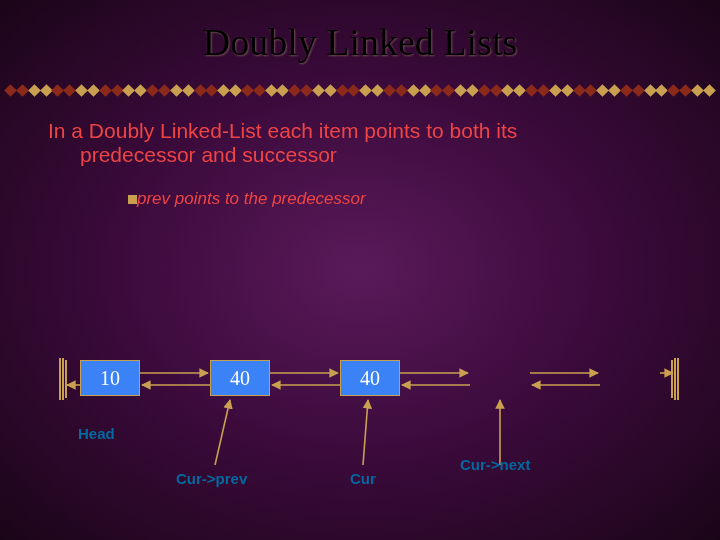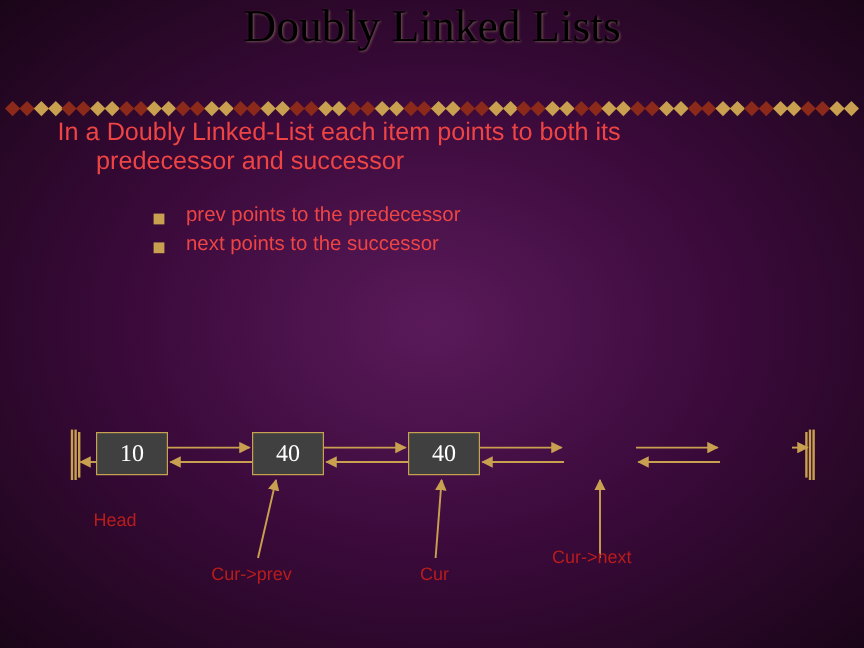--- a/index.html
+++ b/index.html
@@ -8,20 +8,21 @@
     height: 540px;
     background: radial-gradient(ellipse at center, #5a1a5a 0%, #3a0a3a 50%, #1a0518 100%);
     font-family: "Times New Roman", serif;
     overflow: hidden;
     position: relative;
   }
   .title {
     color: #000;
     font-size: 38px;
     text-align: center;
+    padding-top: 20px;
     text-shadow: 1px 1px 2px rgba(180,150,120,0.5);
     position: relative;
     z-index: 2;
   }
   .underline-wrap {
     position: absolute;
     top: 82px;
     left: 0; right: 0;
     height: 20px;
   }
@@ -45,43 +46,44 @@
   }
   .indent {
     padding-left: 32px;
   }
   .bullets {
     padding: 22px 0 0 80px;
     font-size: 17px;
   }
   .bullet-row {
     display: flex;
-    align-items: center;
-    gap: 18px;
+    align-items: flex-start;
+    gap: 0;
     margin-bottom: 4px;
+    font-style: italic;
   }
   .square-bullet {
     width: 9px;
     height: 9px;
     background: #c9a050;
     margin-top: 6px;
     flex-shrink: 0;
   }
   .diagram {
     position: absolute;
     left: 0; right: 0;
     top: 340px;
     height: 160px;
   }
   .node {
     position: absolute;
     top: 20px;
     width: 60px;
     height: 36px;
-    background: #404040;
+    background: #3b82f6;
     border: 1.5px solid #c9a050;
     color: #fff;
     font-family: "Times New Roman", serif;
     font-size: 20px;
     display: flex;
     align-items: center;
     justify-content: center;
   }
   .n0 { left: 80px; }
   .n1 { left: 210px; }
@@ -89,24 +91,24 @@
   .n3 { left: 470px; }
   .n4 { left: 600px; }
   svg.links {
     position: absolute;
     left: 0; top: 0;
     width: 720px; height: 160px;
     pointer-events: none;
   }
   .lbl {
     position: absolute;
-    color: #b91c1c;
+    color: #0369a1;
     font-family: Arial, Helvetica, sans-serif;
     font-size: 15px;
-    font-weight: normal;
+    font-weight: bold;
   }
   .lbl-head { left: 78px; top: 85px; }
   .lbl-cur  { left: 350px; top: 130px; }
   .lbl-prev { left: 176px; top: 130px; }
   .lbl-next { left: 460px; top: 116px; }
 </style>
 </head>
 <body>
 
 <div class="title">Doubly Linked Lists</div>
@@ -178,24 +180,20 @@
 
 <div class="body-text">
   <div>In a Doubly Linked-List each item points to both its</div>
   <div class="indent">predecessor and successor</div>
 
   <div class="bullets">
     <div class="bullet-row">
       <div class="square-bullet"></div>
       <div>prev points to the predecessor</div>
     </div>
-    <div class="bullet-row">
-      <div class="square-bullet"></div>
-      <div>next points to the successor</div>
-    </div>
   </div>
 </div>
 
 <div class="diagram">
   <div class="node n0">10</div>
   <div class="node n1">40</div>
   <div class="node n2">40</div>
 
   <svg class="links">
     <defs>

